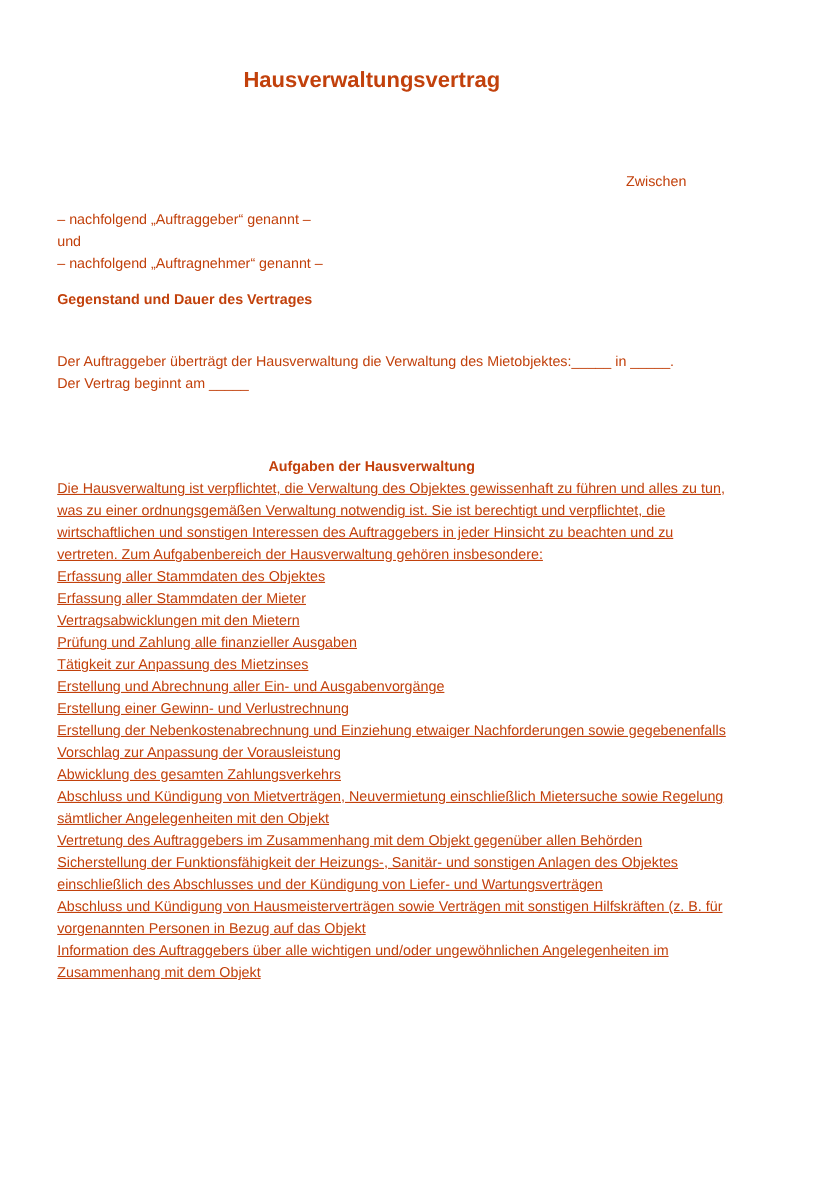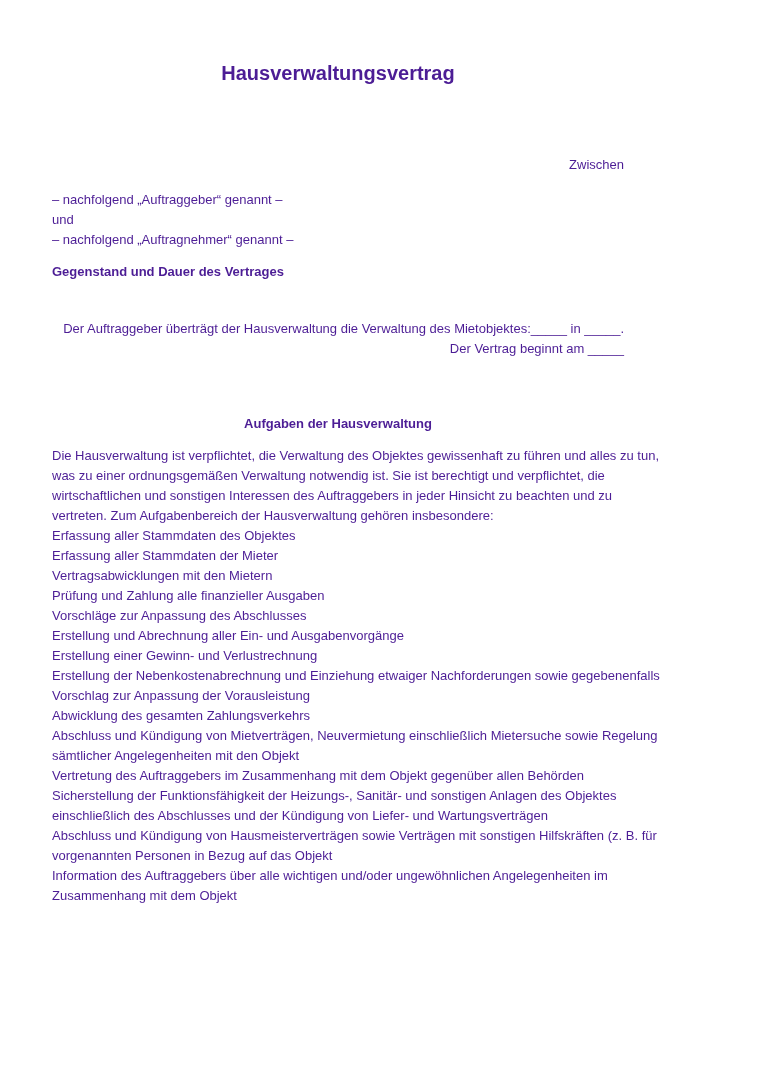--- a/index.html
+++ b/index.html
@@ -5,21 +5,21 @@
   html, body {
     margin: 0;
     padding: 0;
     background: #ffffff;
   }
   .page {
     position: relative;
     width: 674px;
     height: 1080px;
     background: #ffffff;
-    color: #4c1d95;
+    color: #c2410c;
     font-family: "Liberation Sans", "DejaVu Sans", sans-serif;
     font-size: 13px;
     line-height: 20px;
     padding: 62px 50px 0 52px;
     box-sizing: border-box;
     overflow: hidden;
   }
   .title {
     margin: 0;
     font-size: 20px;
@@ -35,23 +35,23 @@
   .p-client    { margin-top: 15px; }
   .p-contractor{ }
   .heading {
     margin: 0;
     font-size: 13px;
     font-weight: bold;
     line-height: 20px;
     white-space: nowrap;
   }
   .h-subject { margin-top: 12px; }
-  .p-subject { margin-top: 37px; text-align: right; }
+  .p-subject { margin-top: 37px; }
   .h-duties  { margin-top: 55px; text-align: center; }
-  .p-duties  { margin-top: 12px; }
+  .p-duties  { margin-top: 0; text-decoration: underline; }
 </style>
 </head>
 <body>
 
 <div class="page">
 
   <h1 class="title">Hausverwaltungsvertrag</h1>
 
   <div class="line zwischen">Zwischen</div>
 
@@ -73,21 +73,21 @@
 
   <div class="p-duties">
       <div class="line">Die Hausverwaltung ist verpflichtet, die Verwaltung des Objektes gewissenhaft zu führen und alles zu tun,</div>
       <div class="line">was zu einer ordnungsgemäßen Verwaltung notwendig ist. Sie ist berechtigt und verpflichtet, die</div>
       <div class="line">wirtschaftlichen und sonstigen Interessen des Auftraggebers in jeder Hinsicht zu beachten und zu</div>
       <div class="line">vertreten. Zum Aufgabenbereich der Hausverwaltung gehören insbesondere:</div>
       <div class="line">Erfassung aller Stammdaten des Objektes</div>
       <div class="line">Erfassung aller Stammdaten der Mieter</div>
       <div class="line">Vertragsabwicklungen mit den Mietern</div>
       <div class="line">Prüfung und Zahlung alle finanzieller Ausgaben</div>
-      <div class="line">Vorschläge zur Anpassung des Abschlusses</div>
+      <div class="line">Tätigkeit zur Anpassung des Mietzinses</div>
       <div class="line">Erstellung und Abrechnung aller Ein- und Ausgabenvorgänge</div>
       <div class="line">Erstellung einer Gewinn- und Verlustrechnung</div>
       <div class="line">Erstellung der Nebenkostenabrechnung und Einziehung etwaiger Nachforderungen sowie gegebenenfalls</div>
       <div class="line">Vorschlag zur Anpassung der Vorausleistung</div>
       <div class="line">Abwicklung des gesamten Zahlungsverkehrs</div>
       <div class="line">Abschluss und Kündigung von Mietverträgen, Neuvermietung einschließlich Mietersuche sowie Regelung</div>
       <div class="line">sämtlicher Angelegenheiten mit den Objekt</div>
       <div class="line">Vertretung des Auftraggebers im Zusammenhang mit dem Objekt gegenüber allen Behörden</div>
       <div class="line">Sicherstellung der Funktionsfähigkeit der Heizungs-, Sanitär- und sonstigen Anlagen des Objektes</div>
       <div class="line">einschließlich des Abschlusses und der Kündigung von Liefer- und Wartungsverträgen</div>

